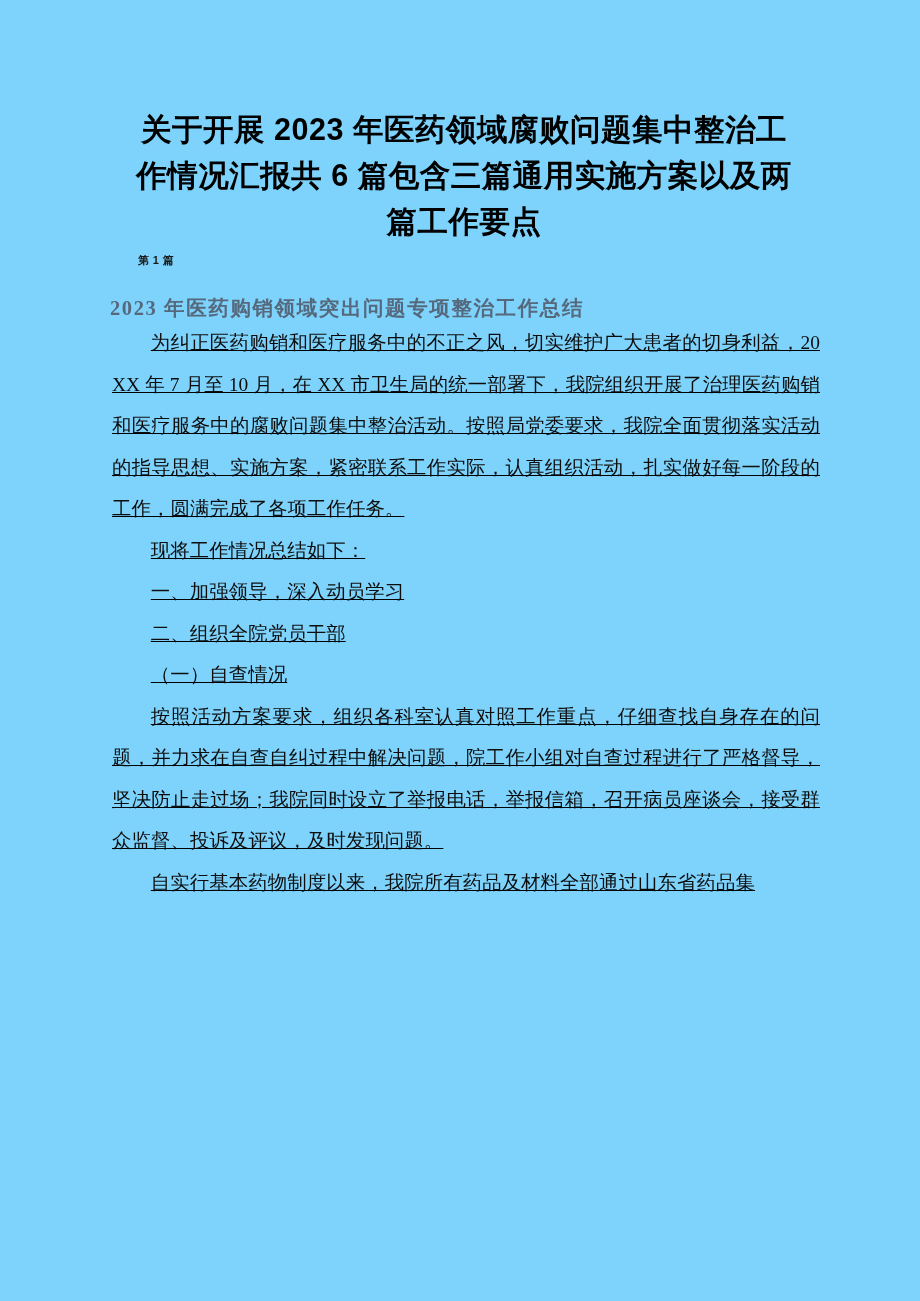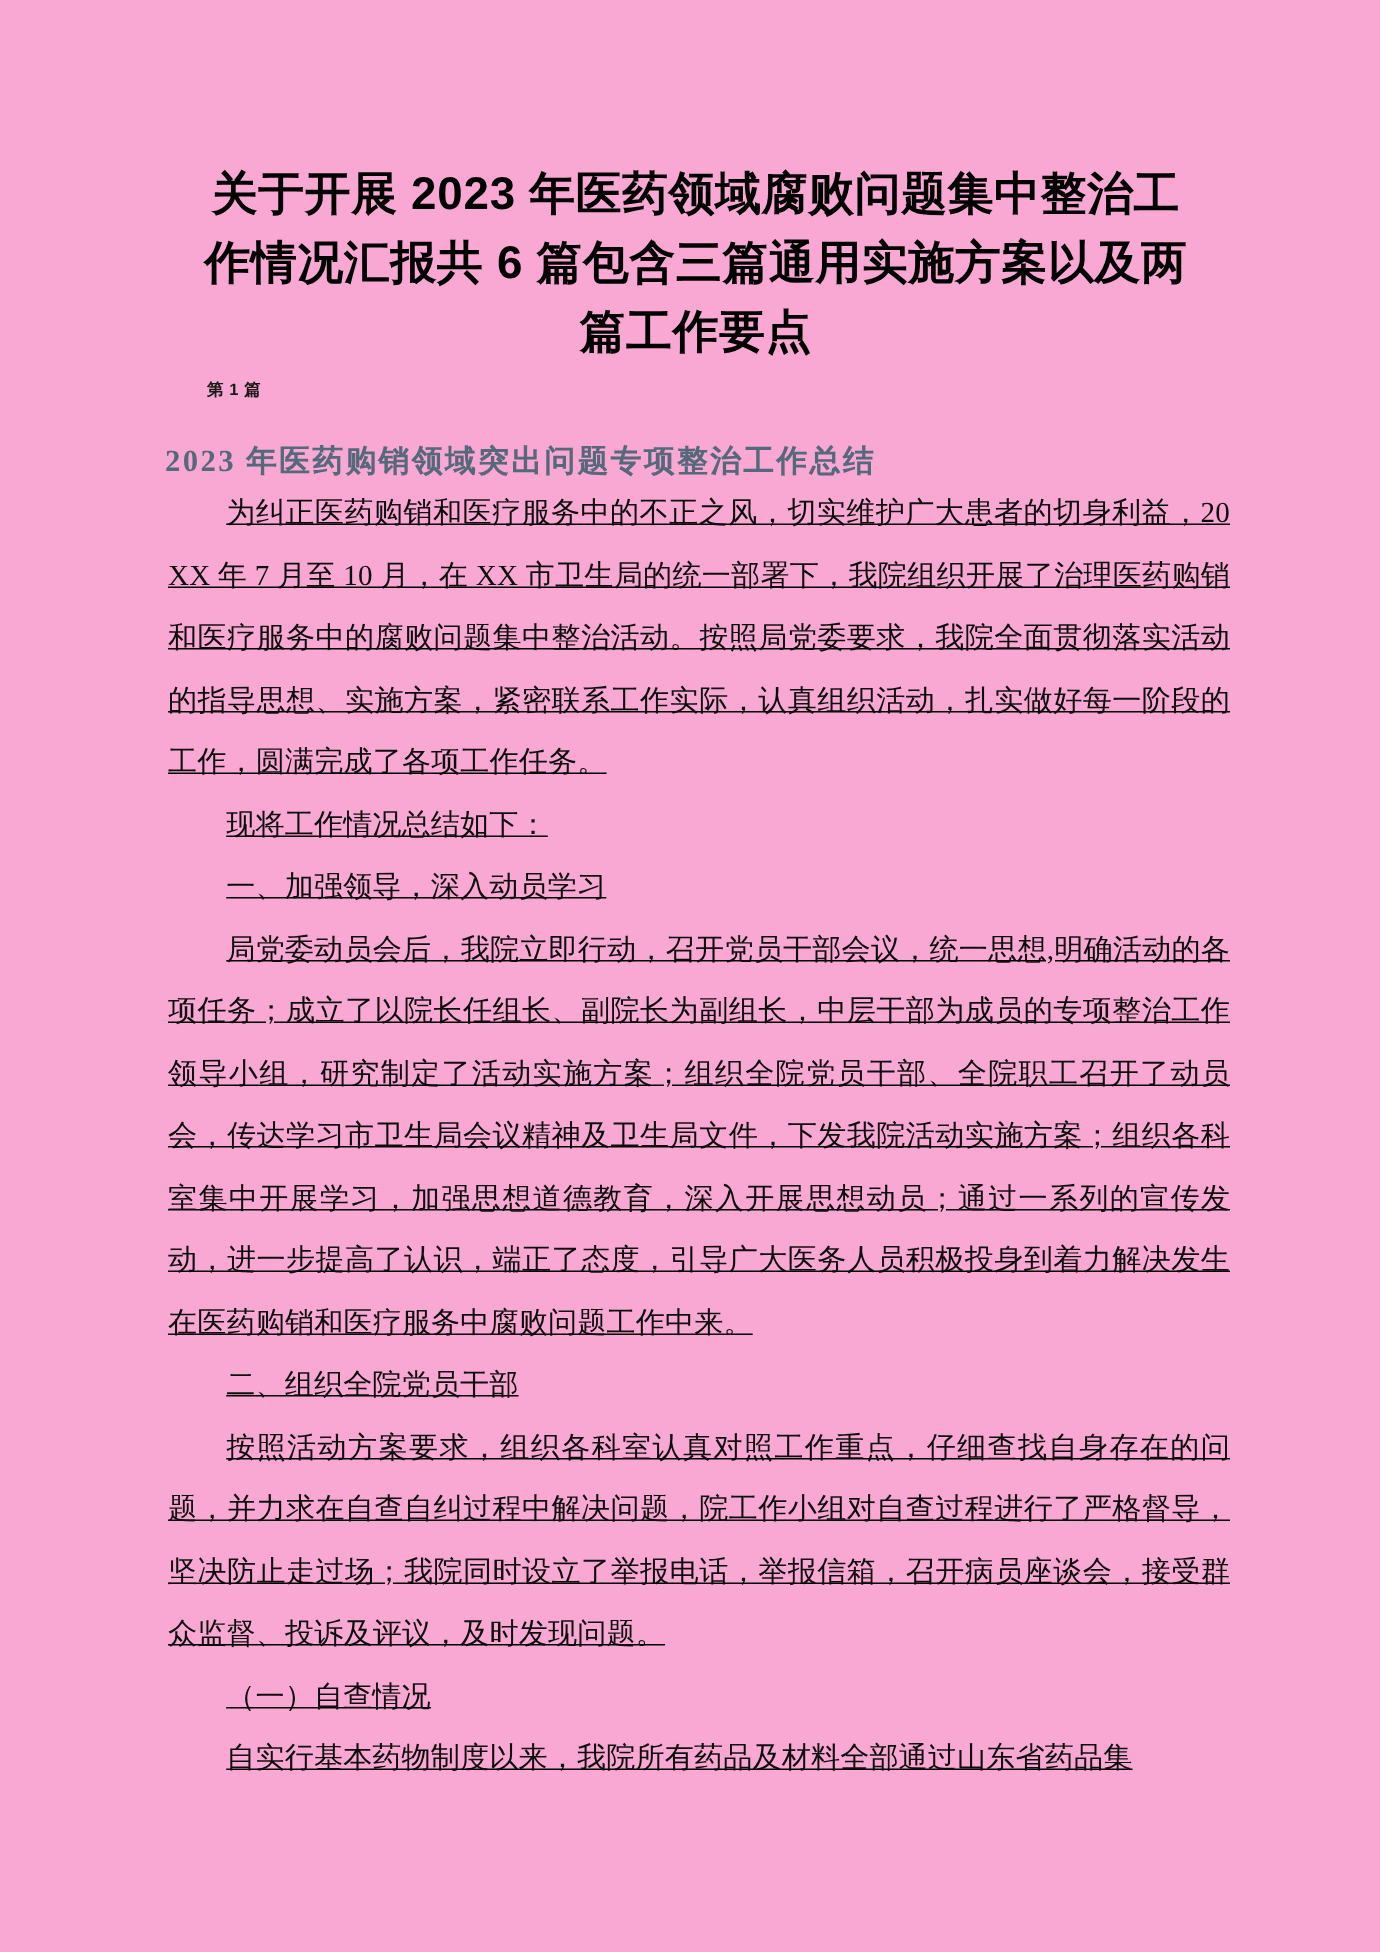--- a/index.html
+++ b/index.html
@@ -7,21 +7,21 @@
     margin: 0;
     padding: 0;
     background: #ffffff;
   }
 
   .page {
     position: relative;
     width: 920px;
     height: 1301px;
     margin: 0 auto;
-    background: #f9a8d4;
+    background: #7dd3fc;
     overflow: hidden;
     box-sizing: border-box;
     font-family: "Liberation Sans", "DejaVu Sans", sans-serif;
     -webkit-font-smoothing: antialiased;
   }
 
   
   .doc-title {
     position: absolute;
     left: 128px;
@@ -103,20 +103,19 @@
   <h1 class="doc-title">关于开展 2023 年医药领域腐败问题集中整治工作情况汇报共 6 篇包含三篇通用实施方案以及两篇工作要点</h1>
 
   <div class="piece-marker">第 1 篇</div>
 
   <h2 class="article-title">2023 年医药购销领域突出问题专项整治工作总结</h2>
 
   <div class="body-block">
     <p class="para indent">为纠正医药购销和医疗服务中的不正之风，切实维护广大患者的切身利益，20XX 年 7 月至 10 月，在 XX 市卫生局的统一部署下，我院组织开展了治理医药购销和医疗服务中的腐败问题集中整治活动。按照局党委要求，我院全面贯彻落实活动的指导思想、实施方案，紧密联系工作实际，认真组织活动，扎实做好每一阶段的工作，圆满完成了各项工作任务。</p>
     <p class="para indent">现将工作情况总结如下：</p>
     <p class="para heading">一、加强领导，深入动员学习</p>
-    <p class="para indent">局党委动员会后，我院立即行动，召开党员干部会议，统一思想,明确活动的各项任务；成立了以院长任组长、副院长为副组长，中层干部为成员的专项整治工作领导小组，研究制定了活动实施方案；组织全院党员干部、全院职工召开了动员会，传达学习市卫生局会议精神及卫生局文件，下发我院活动实施方案；组织各科室集中开展学习，加强思想道德教育，深入开展思想动员；通过一系列的宣传发动，进一步提高了认识，端正了态度，引导广大医务人员积极投身到着力解决发生在医药购销和医疗服务中腐败问题工作中来。</p>
     <p class="para heading">二、组织全院党员干部</p>
+    <p class="para heading">（一）自查情况</p>
     <p class="para indent">按照活动方案要求，组织各科室认真对照工作重点，仔细查找自身存在的问题，并力求在自查自纠过程中解决问题，院工作小组对自查过程进行了严格督导，坚决防止走过场；我院同时设立了举报电话，举报信箱，召开病员座谈会，接受群众监督、投诉及评议，及时发现问题。</p>
-    <p class="para heading">（一）自查情况</p>
     <p class="para indent">自实行基本药物制度以来，我院所有药品及材料全部通过山东省药品集</p>
   </div>
 
 </div>
 
 </body></html>

